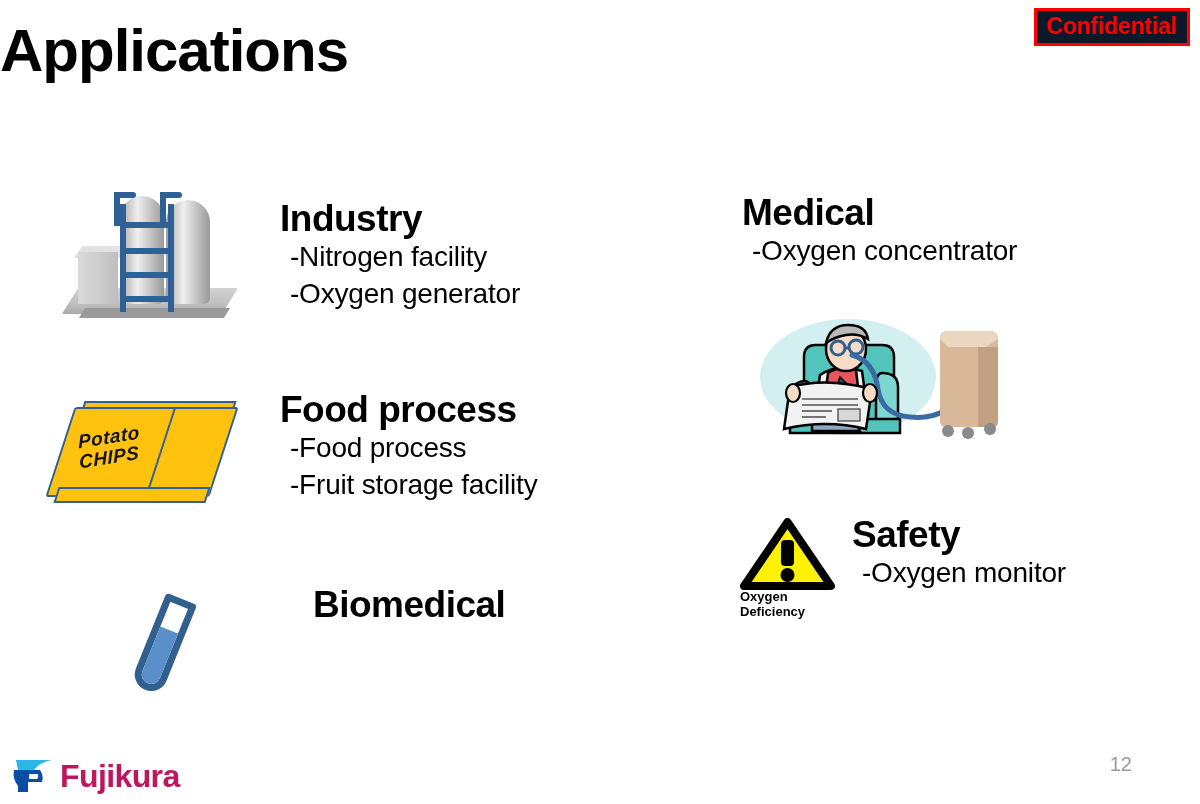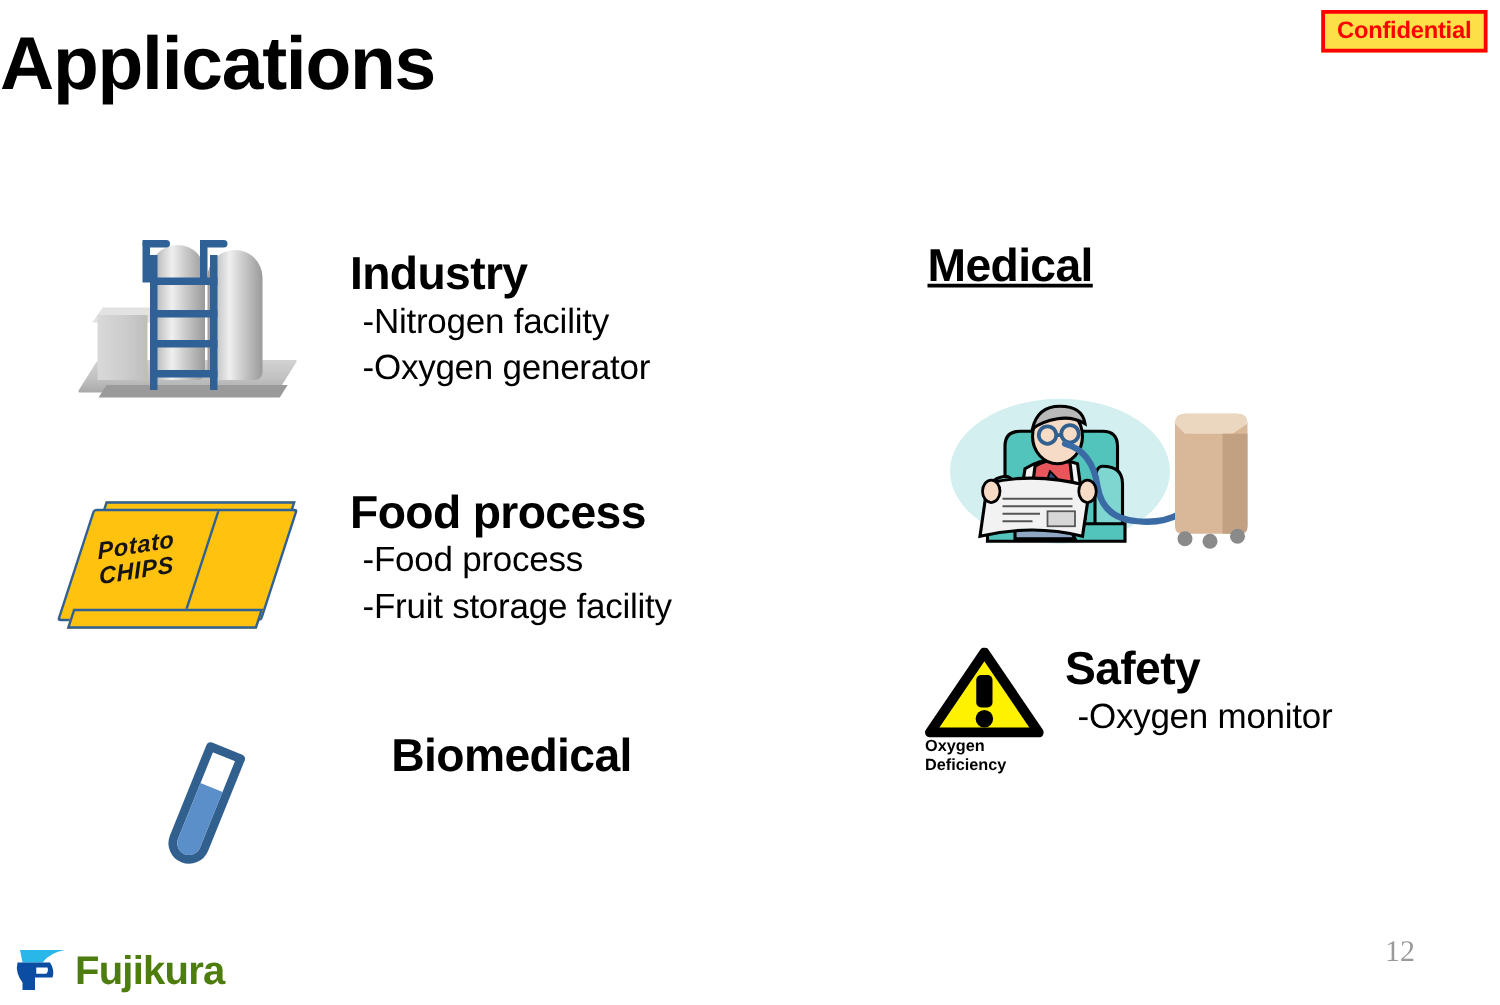--- a/index.html
+++ b/index.html
@@ -22,25 +22,25 @@
   }
 
   
   .confidential-badge {
     position: absolute;
     top: 8px;
     right: 10px;
     border: 3px solid #ff0000;
     color: #ff0000;
     font-weight: bold;
-    font-size: 19px;
+    font-size: 23px;
     letter-spacing: -0.2px;
     padding: 4px 10px 5px 10px;
     line-height: 1;
-    background: #fde047;
+    background: #0f172a;
     white-space: nowrap;
   }
 
   
   .slide-title {
     position: absolute;
     top: 18px;
     left: 0;
     width: 1200px;
     text-align: left;
@@ -164,25 +164,25 @@
     position: absolute; left: 0; top: 72px; width: 95px; text-align: left;
     font-size: 13px; font-weight: bold; line-height: 1.12; color: #000;
   }
 
   
   .logo {
     position: absolute; left: 10px; bottom: 8px;
     display: flex; align-items: center; gap: 4px;
   }
   .logo-word {
-    font-size: 32px; font-weight: bold; color: #4d7c0f; letter-spacing: -0.6px;
+    font-size: 32px; font-weight: bold; color: #be185d; letter-spacing: -0.6px;
   }
   .page-number {
     position: absolute; right: 68px; bottom: 28px;
-    font-size: 24px; color: #9a9a9a; font-family: Liberation Serif, serif;
+    font-size: 20px; color: #9a9a9a;
   }
 </style>
 </head>
 <body>
 
 <div class="slide">
 
   <div class="confidential-badge">Confidential</div>
 
   <div class="slide-title">Applications</div>
@@ -260,22 +260,23 @@
         <div class="sec-heading">Biomedical</div>
       </div>
     </div>
 
   </div>
 
   <div class="col-right">
 
     <div class="section" style="left:0; top:20px; width:480px; height:300px;">
 
-      <div class="sec-text" style="left:42px; top:14px;text-decoration:underline;">
+      <div class="sec-text" style="left:42px; top:14px;">
         <div class="sec-heading">Medical</div>
+        <div class="sec-bullet">-Oxygen concentrator</div>
       </div>
 
       <div class="icon-box" style="left:60px; top:135px;">
         <div class="medscene">
           <svg width="250" height="135" viewBox="0 0 250 135">
 
             <ellipse cx="88" cy="62" rx="88" ry="58" fill="#D4EFEF"></ellipse>
 
             <path d="M44 42 q0 -12 12 -12 h66 q12 0 12 12 v66 h-90 z" fill="#53C4BC" stroke="#000" stroke-width="2.5"></path>
 

